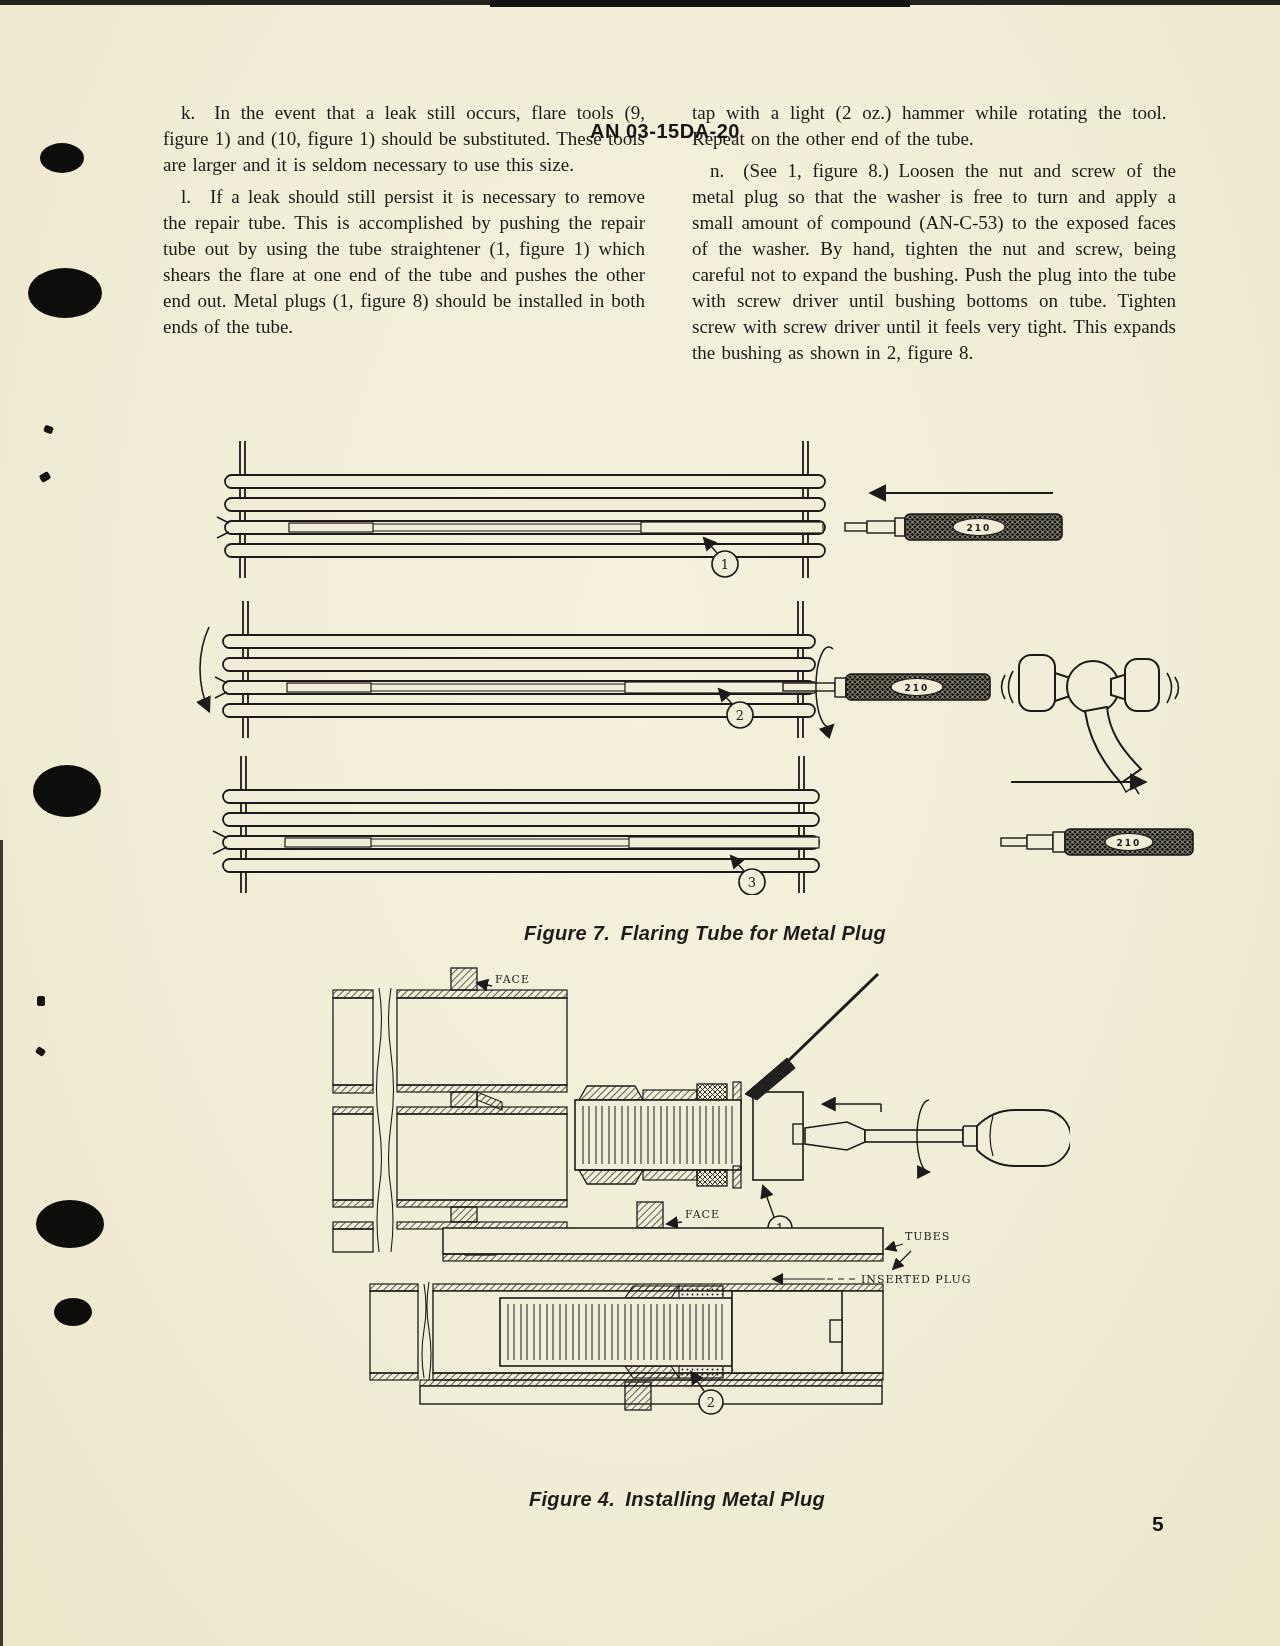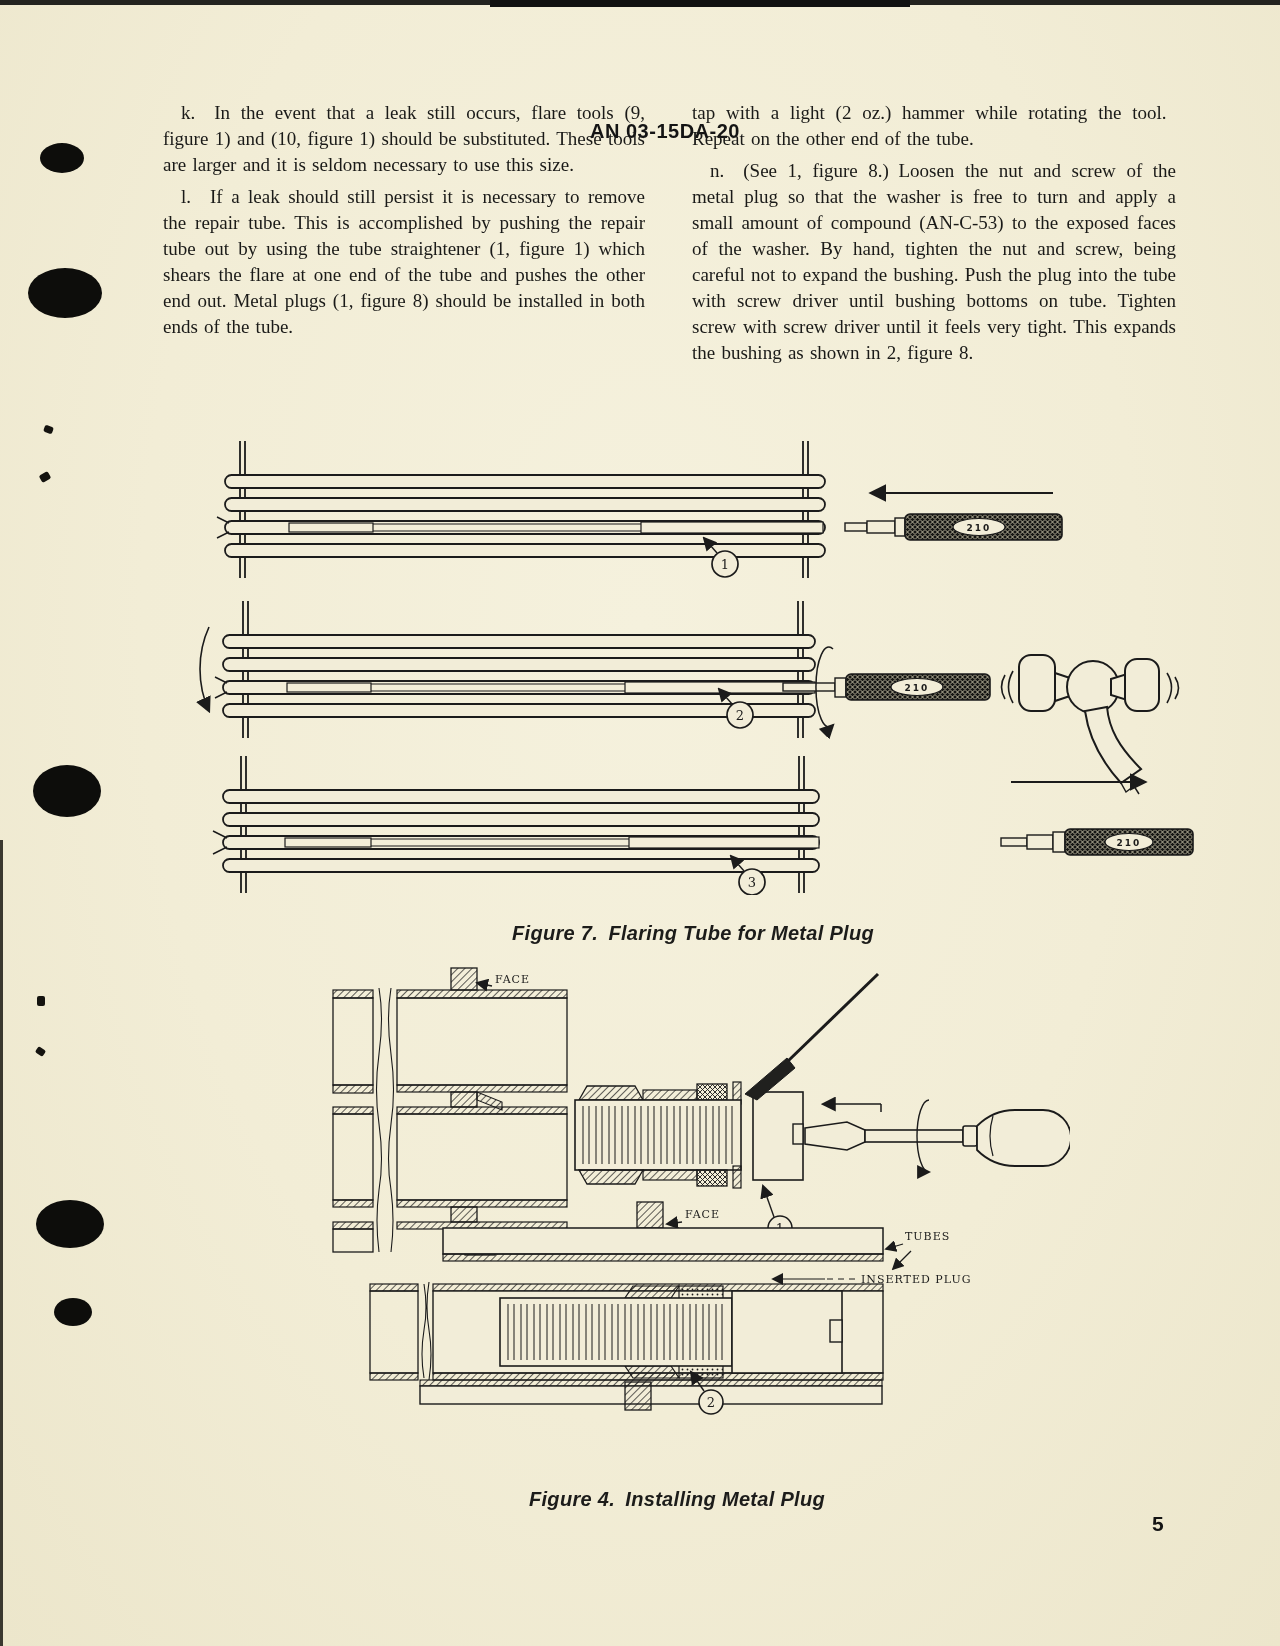--- a/index.html
+++ b/index.html
@@ -158,21 +158,21 @@
         <text class="toolnum" x="934" y="93.5" stroke="none">210</text>
       </g>
       <g>
         <line x1="549" y1="119" x2="536" y2="104" stroke-width="1.4" marker-end="url(#ah7)"></line>
         <circle cx="557" cy="130" r="13" fill="#f2edd8" stroke-width="1.7"></circle>
         <text class="callout-num" x="557" y="135" stroke="none">3</text>
       </g>
     </g>
   </svg>
 
-  <div class="figcap" style="left:393px;top:922px;width:600px;">Figure 7. Flaring Tube for Metal Plug</div>
+  <div class="figcap" style="left:405px;top:922px;width:600px;">Figure 7. Flaring Tube for Metal Plug</div>
 
   <svg style="left:325px;top:952px;" width="745" height="475" viewBox="0 0 745 475" fill="none" stroke="#1b1b1b" stroke-width="1.5">
     <defs>
       <pattern id="h8" width="5" height="5" patternUnits="userSpaceOnUse" patternTransform="rotate(45)">
         <line x1="0" y1="0" x2="0" y2="5" stroke="#1b1b1b" stroke-width="1.4"></line>
       </pattern>
       <pattern id="c8" width="5" height="5" patternUnits="userSpaceOnUse">
         <path d="M0 0L5 5M5 0L0 5" stroke="#1b1b1b" stroke-width="0.9"></path>
       </pattern>
       <pattern id="d8" width="5" height="5" patternUnits="userSpaceOnUse">

